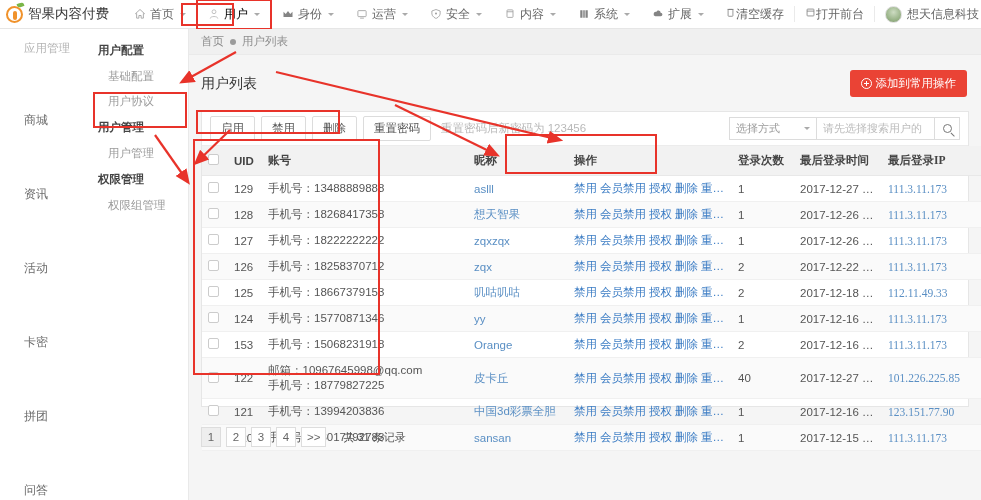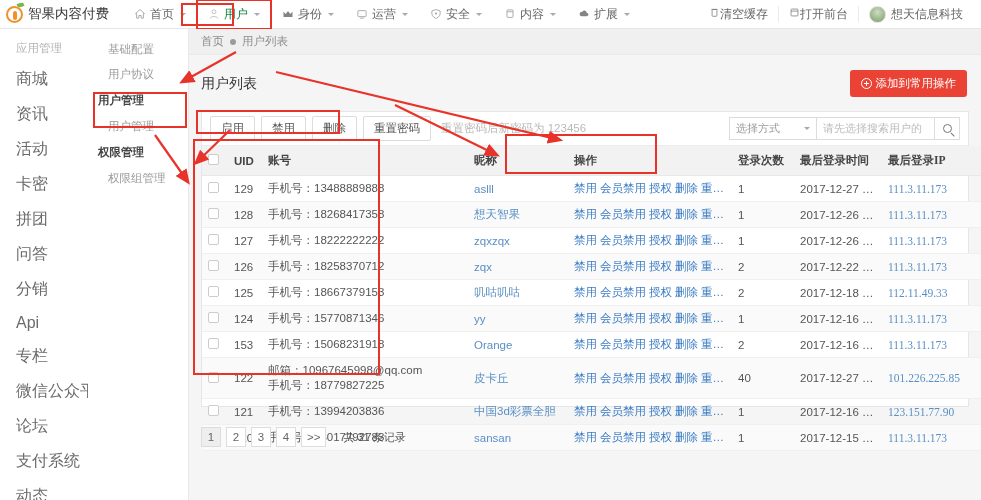--- a/index.html
+++ b/index.html
@@ -40,39 +40,39 @@
   .nav-item {
     display: flex; align-items: center; gap: 4px;
     padding: 0 11px; height: 29px; color: #666; font-size: 12px;
     white-space: nowrap; position: relative; cursor: pointer;
   }
   .nav-item .ico { width: 12px; height: 12px; display: inline-block; position: relative; opacity: .72; }
   .caret {
     width: 0; height: 0; border-left: 3px solid transparent; border-right: 3px solid transparent;
     border-top: 3.5px solid #aaa; margin-left: 2px;
   }
-  .nav-item.highlighted { outline: 2px solid #e8332a; outline-offset: -1px; color: #15803d; }
+  .nav-item.highlighted { outline: 2px solid #e8332a; outline-offset: -1px; color: #000000; }
 
   .topright { margin-left: auto; display: flex; align-items: center; height: 29px; padding-right: 8px; }
   .tr-item { display: flex; align-items: center; gap: 0; padding: 0 10px; color: #666; font-size: 12px; white-space: nowrap; cursor: pointer; }
   .tr-sep { width: 1px; height: 16px; background: #eaeaea; }
   .avatar {
     width: 17px; height: 17px; border-radius: 50%;
     background: radial-gradient(circle at 50% 35%, #cddcc2 0%, #9bb58a 60%, #7e9b6c 100%);
     border: 1px solid #ddd; margin-right: 5px; flex: 0 0 auto;
   }
 
   
   .sidebar1 {
-    position: absolute; left: 8px; top: 29px; width: 88px; height: 471px;
+    position: absolute; left: 16px; top: 29px; width: 88px; height: 471px;
     background: #fff; border-right: 1px solid #e9e9e9; padding-top: 8px;
   }
   .sb1-head { font-size: 11.5px; color: #b3b3b3; padding: 4px 0 6px 8px; }
   .sb1-item {
-    font-size: 16px; color: #6b6b6b; padding: 7px 0 7px 8px; cursor: pointer; white-space: nowrap;
+    font-size: 12px; color: #6b6b6b; padding: 7px 0 7px 8px; cursor: pointer; white-space: nowrap; margin-top: 43px;
   }
 
   .sidebar2 {
     position: absolute; left: 88px; top: 29px; width: 101px; height: 471px;
     background: #fff; border-right: 1px solid #e9e9e9; padding-top: 8px;
   }
   .sb2-group { font-size: 11.5px; color: #444; font-weight: bold; padding: 6px 0 6px 10px; }
   .sb2-item { font-size: 11.5px; color: #9a9a9a; padding: 5px 0 5px 20px; cursor: pointer; white-space: nowrap; }
   .sb2-box-highlight {
     position: absolute; left: 5px; top: 63px; width: 94px; height: 36px;
@@ -242,20 +242,31 @@
         <span class="ico">
           <svg width="12" height="12" viewBox="0 0 16 16">
               <rect x="4" y="2.5" width="8" height="10" rx="1" fill="none" stroke="#777" stroke-width="1.1"></rect>
               <path d="M4 5 h8" stroke="#777" stroke-width="1.1"></path>
             </svg>
         </span>
         <span>内容</span>
         <span class="caret"></span>
       </div>
 
+      <div class="nav-item">
+        <span class="ico">
+          <svg width="12" height="12" viewBox="0 0 16 16">
+              <rect x="3" y="3" width="3" height="10" fill="#555"></rect>
+              <rect x="7" y="3" width="2" height="10" fill="#555"></rect>
+              <rect x="10" y="3" width="3" height="10" fill="#555"></rect>
+            </svg>
+        </span>
+        <span>系统</span>
+        <span class="caret"></span>
+      </div>
 
       <div class="nav-item">
         <span class="ico">
           <svg width="12" height="12" viewBox="0 0 16 16">
               <path d="M4.5 11 h7 a2.4 2.4 0 0 0 0-4.8 a3 3 0 0 0-5.8-1 a2.4 2.4 0 0 0-1.2 5.8 Z" fill="#555"></path>
             </svg>
         </span>
         <span>扩展</span>
         <span class="caret"></span>
       </div>
@@ -300,20 +311,21 @@
     <div class="sb1-item">分销</div>
     <div class="sb1-item">Api</div>
     <div class="sb1-item">专栏</div>
     <div class="sb1-item">微信公众平台</div>
     <div class="sb1-item">论坛</div>
     <div class="sb1-item">支付系统</div>
     <div class="sb1-item">动态</div>
   </div>
 
   <div class="sidebar2">
+    <div class="sb2-group">用户配置</div>
     <div class="sb2-item">基础配置</div>
     <div class="sb2-item">用户协议</div>
     <div class="sb2-group">用户管理</div>
     <div class="sb2-item">用户管理</div>
     <div class="sb2-group">权限管理</div>
     <div class="sb2-item">权限组管理</div>
     <div class="sb2-box-highlight"></div>
   </div>
 
   <div class="main">

